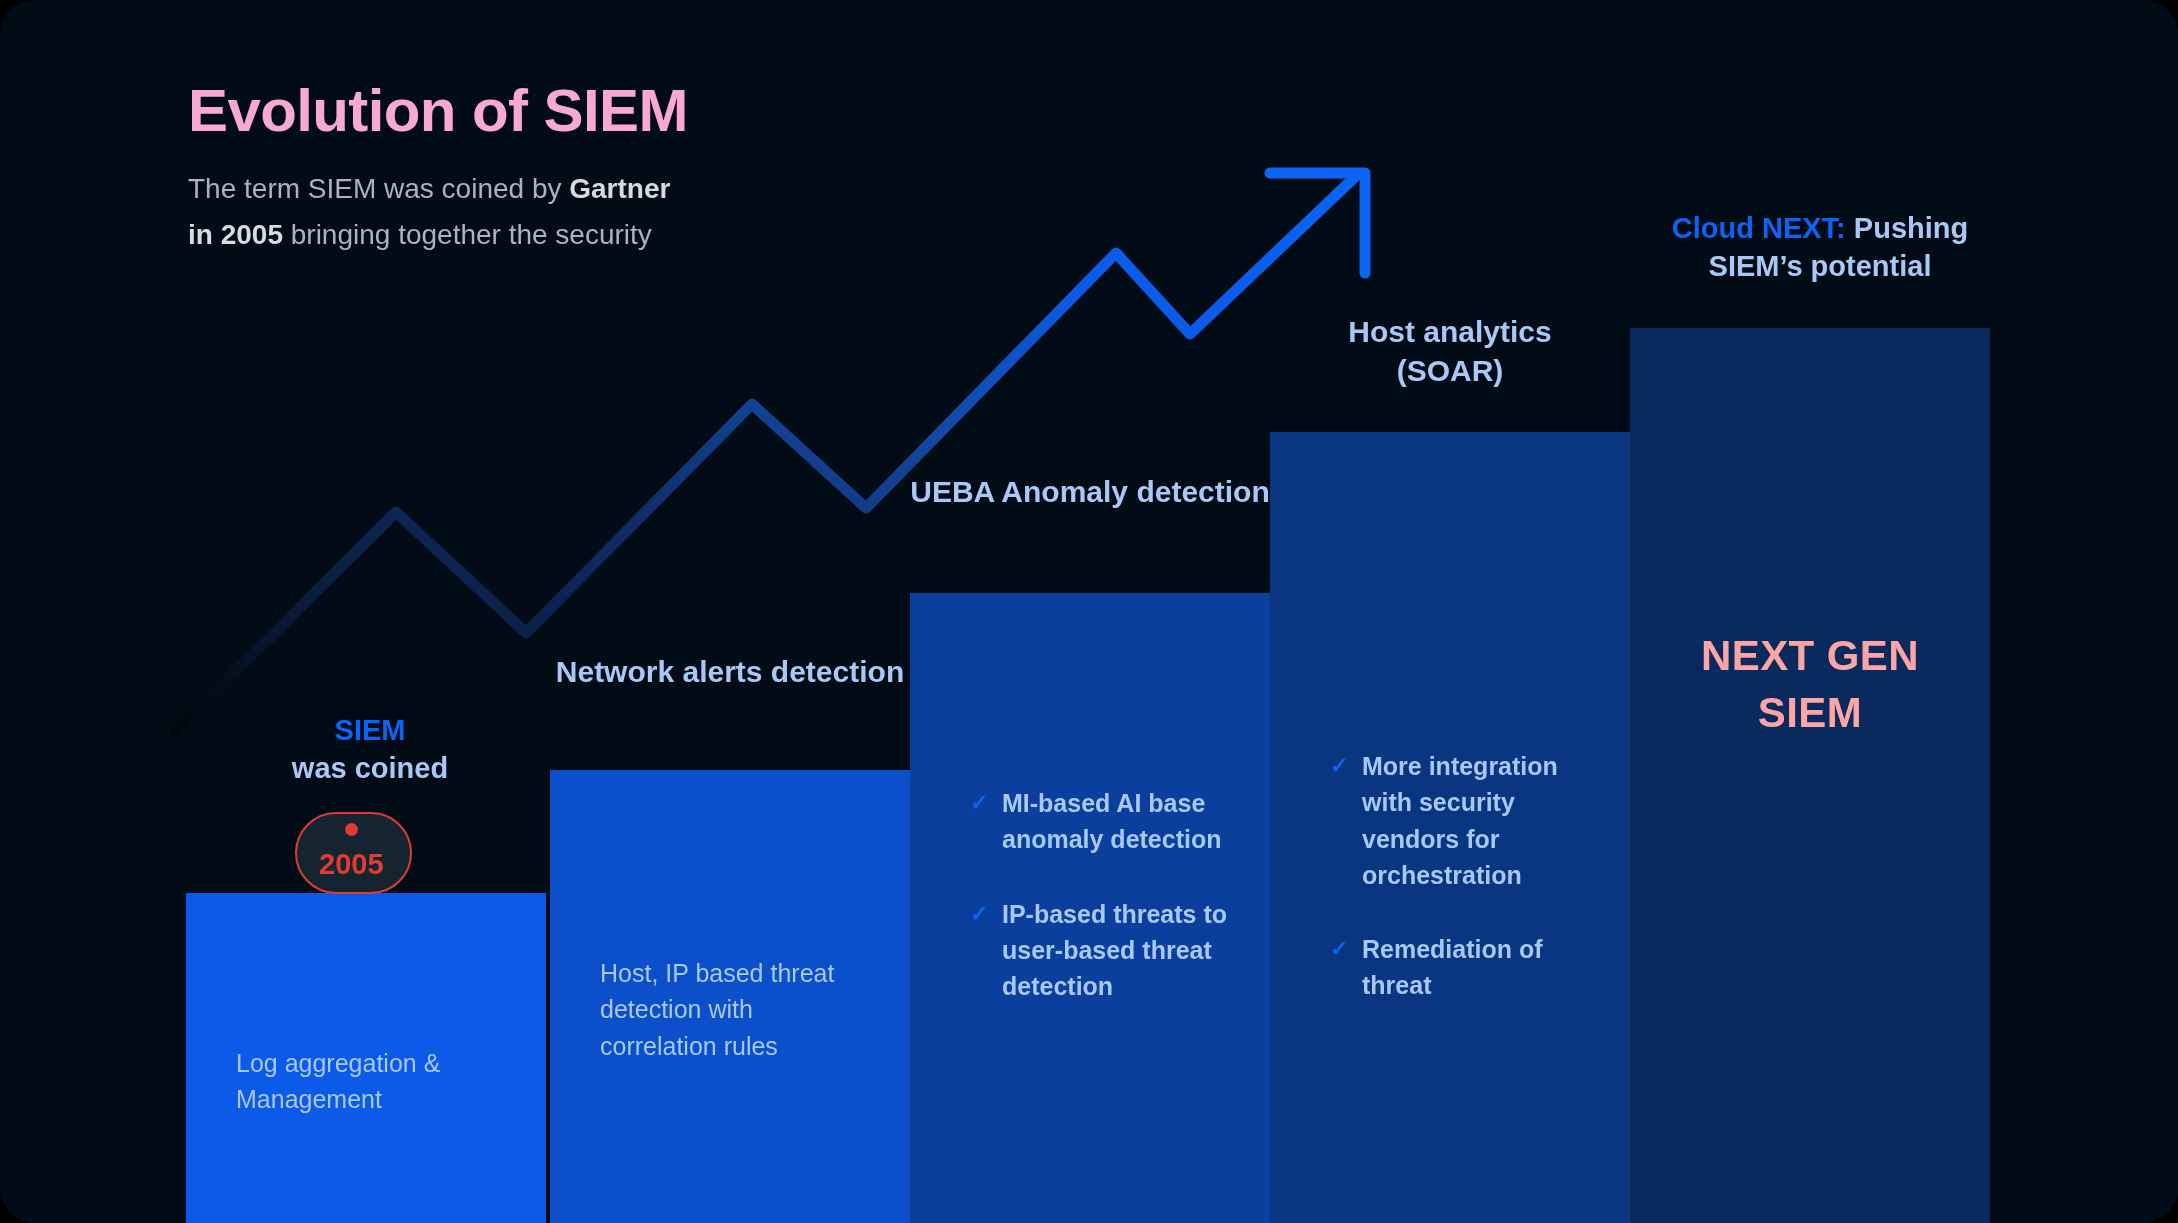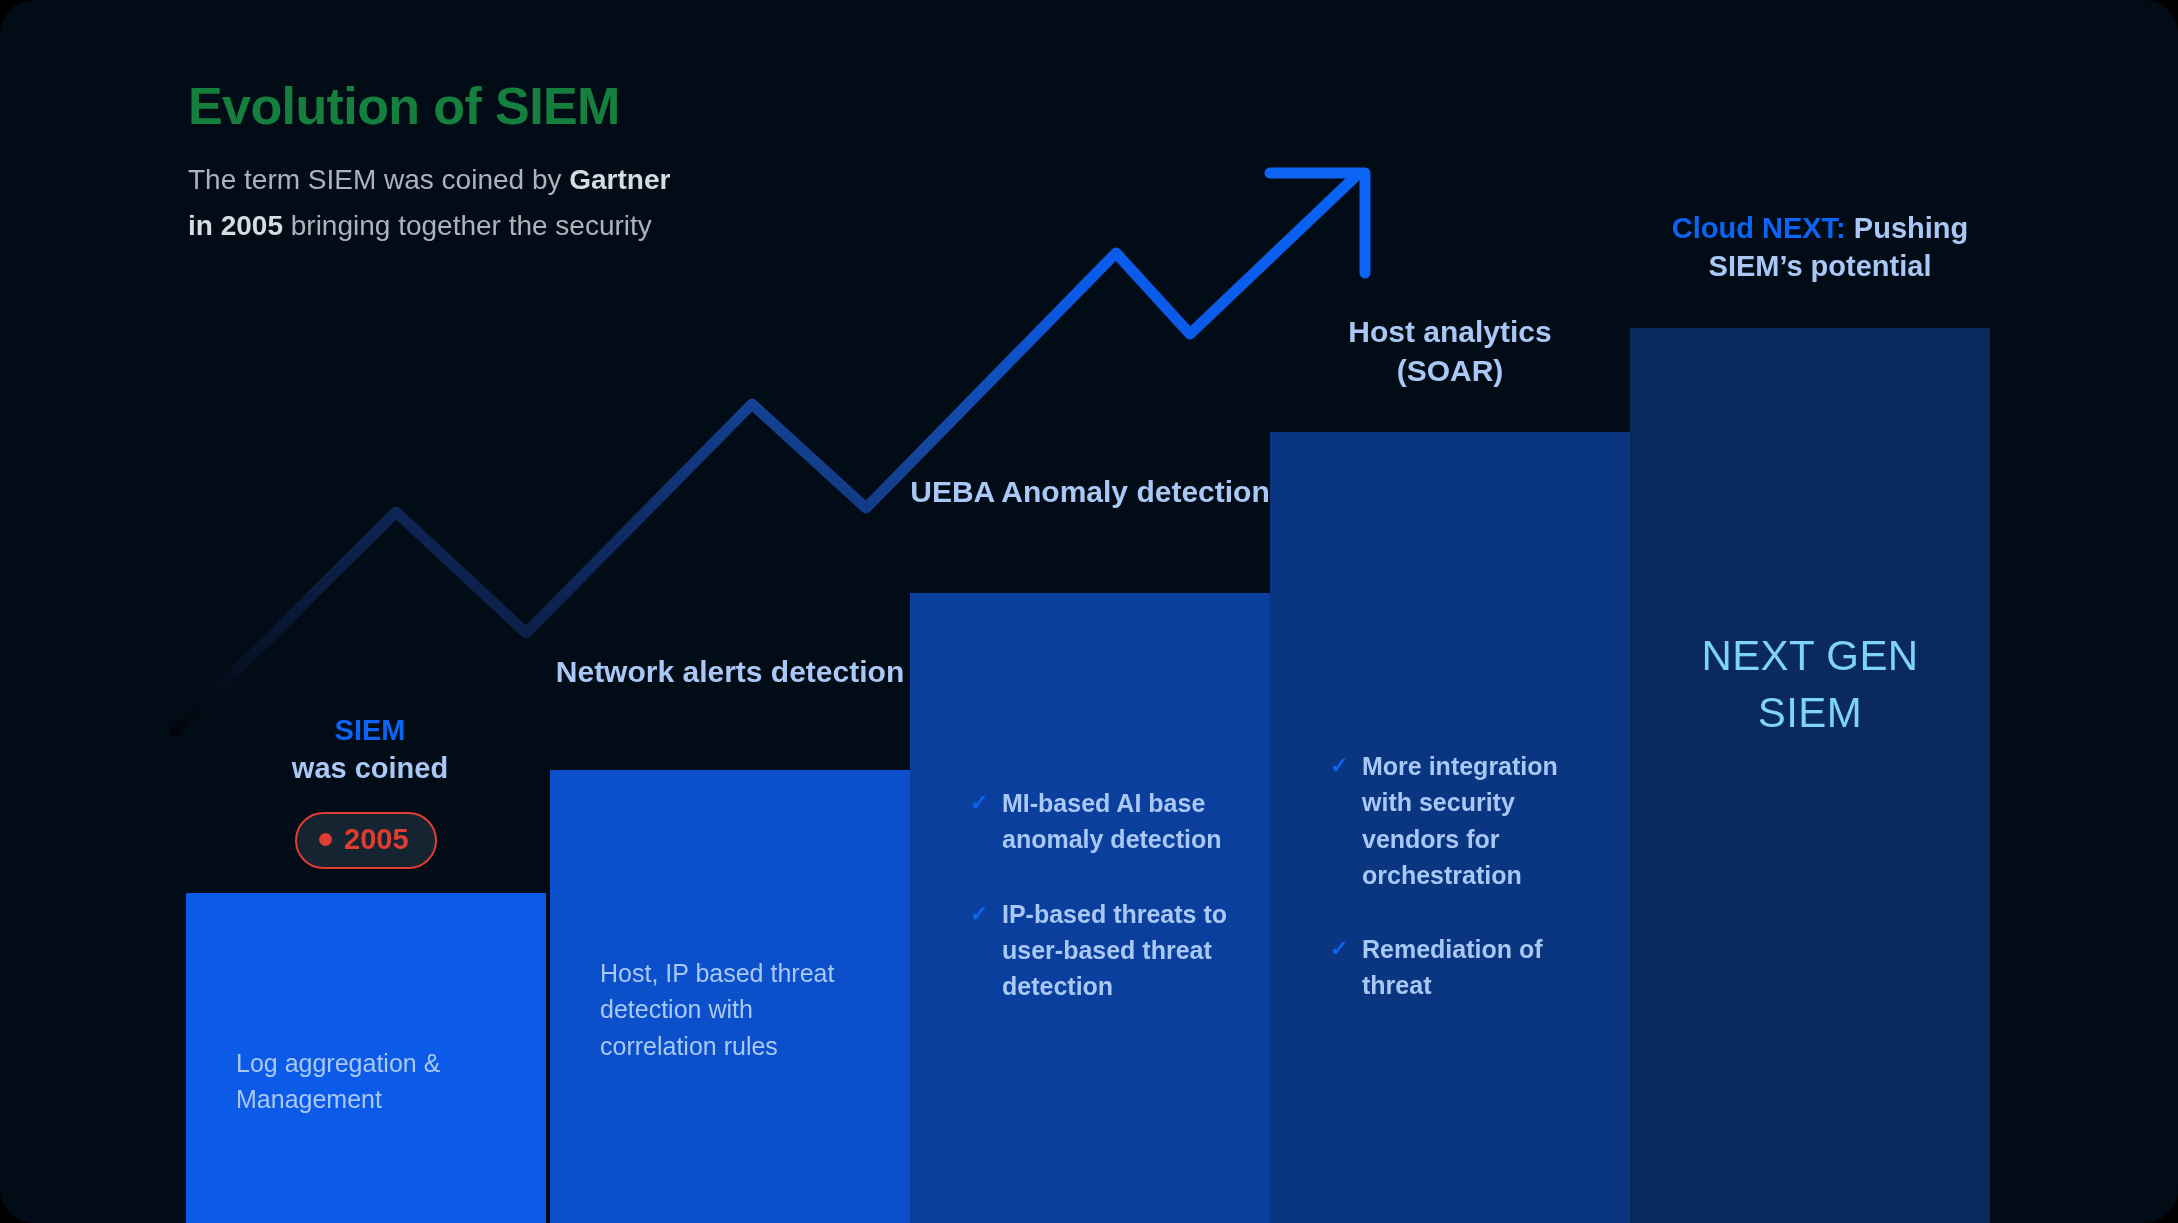--- a/index.html
+++ b/index.html
@@ -19,23 +19,23 @@
 
   
   #header {
     position: absolute;
     left: 188px;
     top: 78px;
     width: 700px;
     z-index: 40;
   }
   #title {
-    font-size: 52px;
-    font-weight: bold;
-    color: #15803d;
+    font-size: 60px;
+    font-weight: bold;
+    color: #f9a8d4;
     letter-spacing: -0.6px;
     margin: 0 0 22px 0;
     line-height: 1.1;
   }
   #subtitle {
     font-size: 28px;
     color: #aab4bd;
     line-height: 1.65;
     margin: 0;
     max-width: 600px;
@@ -111,35 +111,36 @@
     border: 2px solid #e03c31;
     background: #152431;
     color: #e03c31;
     border-radius: 999px;
     font-size: 29px;
     font-weight: bold;
     padding: 9px 26px 11px 22px;
     display: flex;
     align-items: center;
     gap: 12px;
+    flex-direction: column;
   }
   #badge-dot {
     width: 13px;
     height: 13px;
     border-radius: 50%;
     background: #e03c31;
     display: inline-block;
   }
 
   
   .bar-headline {
     position: absolute;
     text-align: center;
-    font-weight: normal;
-    color: #7dd3fc;
+    font-weight: bold;
+    color: #fca5a5;
     font-size: 42px;
     line-height: 1.35;
     z-index: 20;
     letter-spacing: 0.4px;
   }
 
   #zigzag { position: absolute; left: 0; top: 0; z-index: 25; pointer-events: none; }
 </style>
 </head>
 <body>

